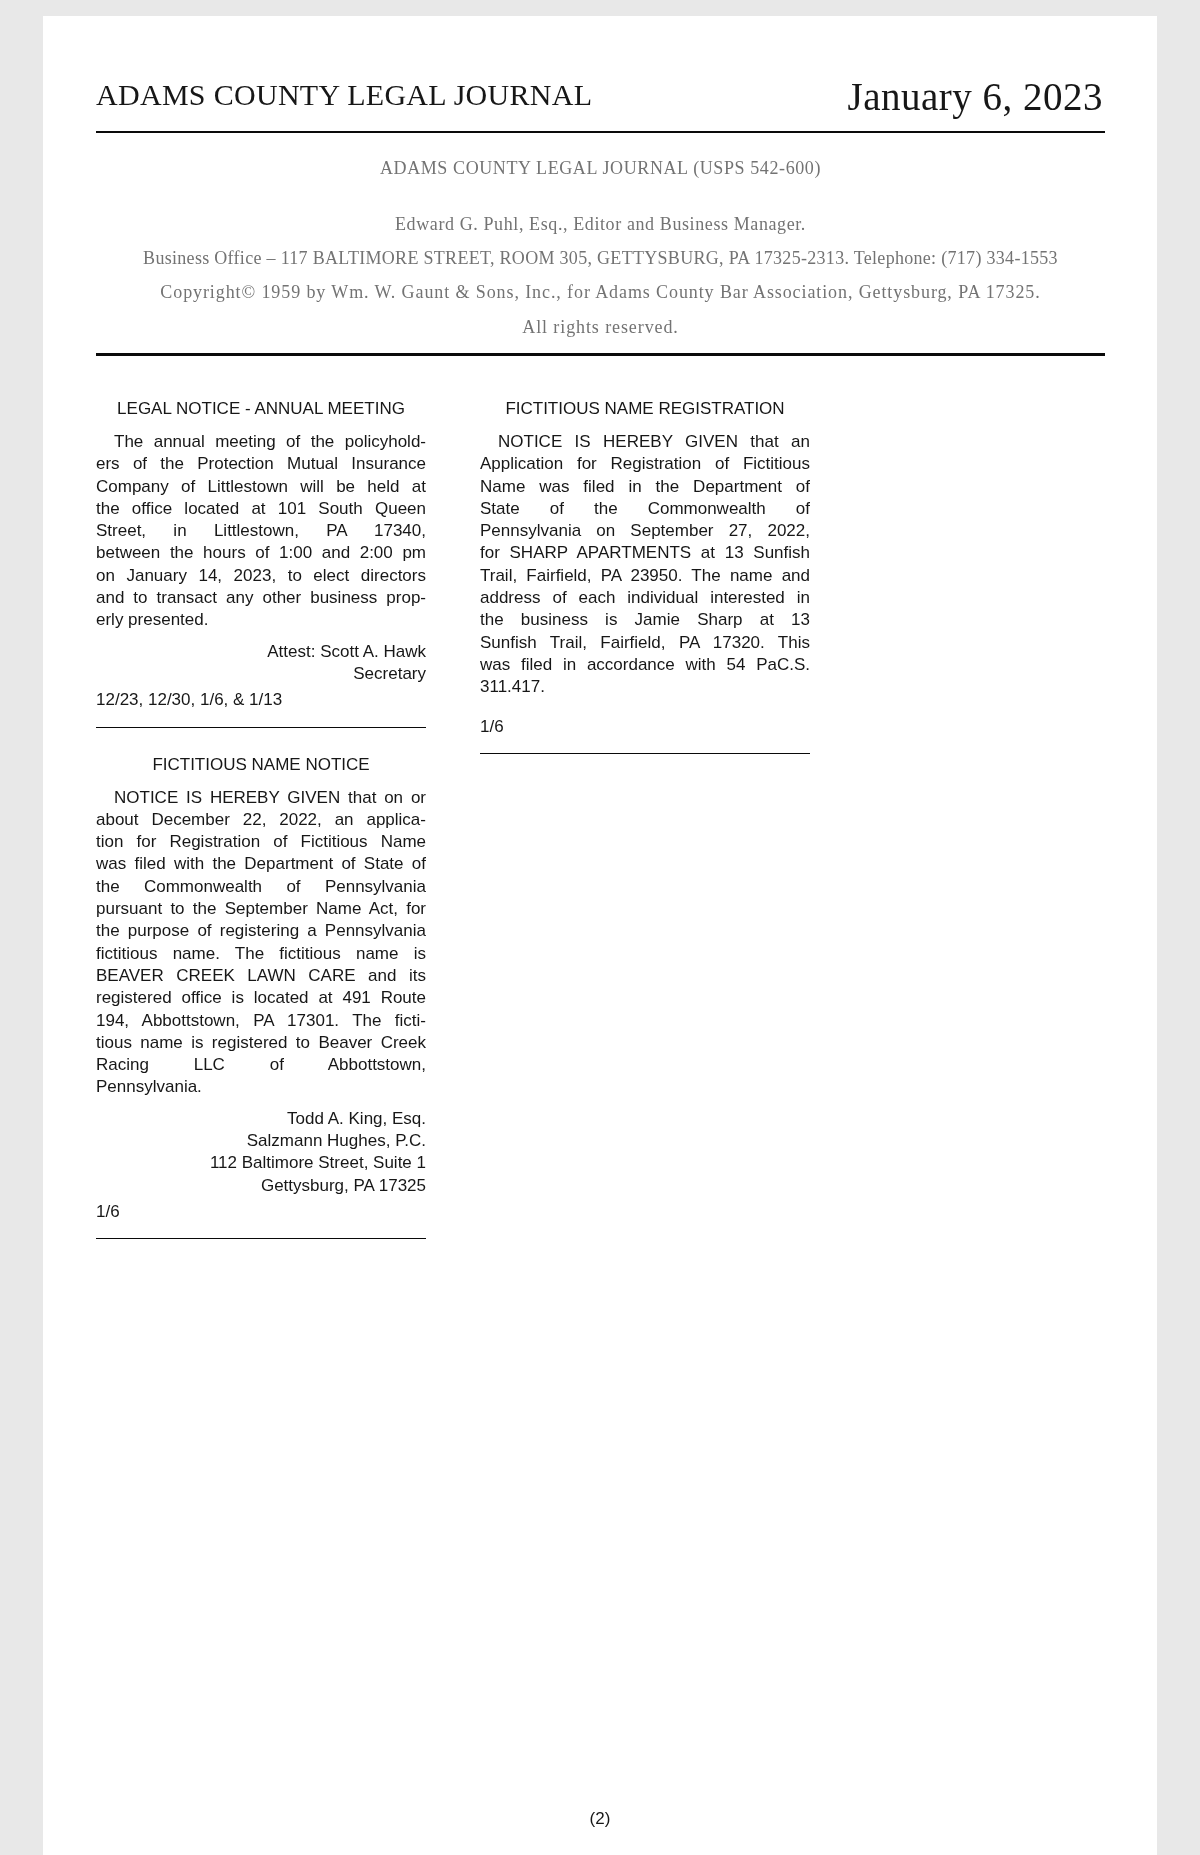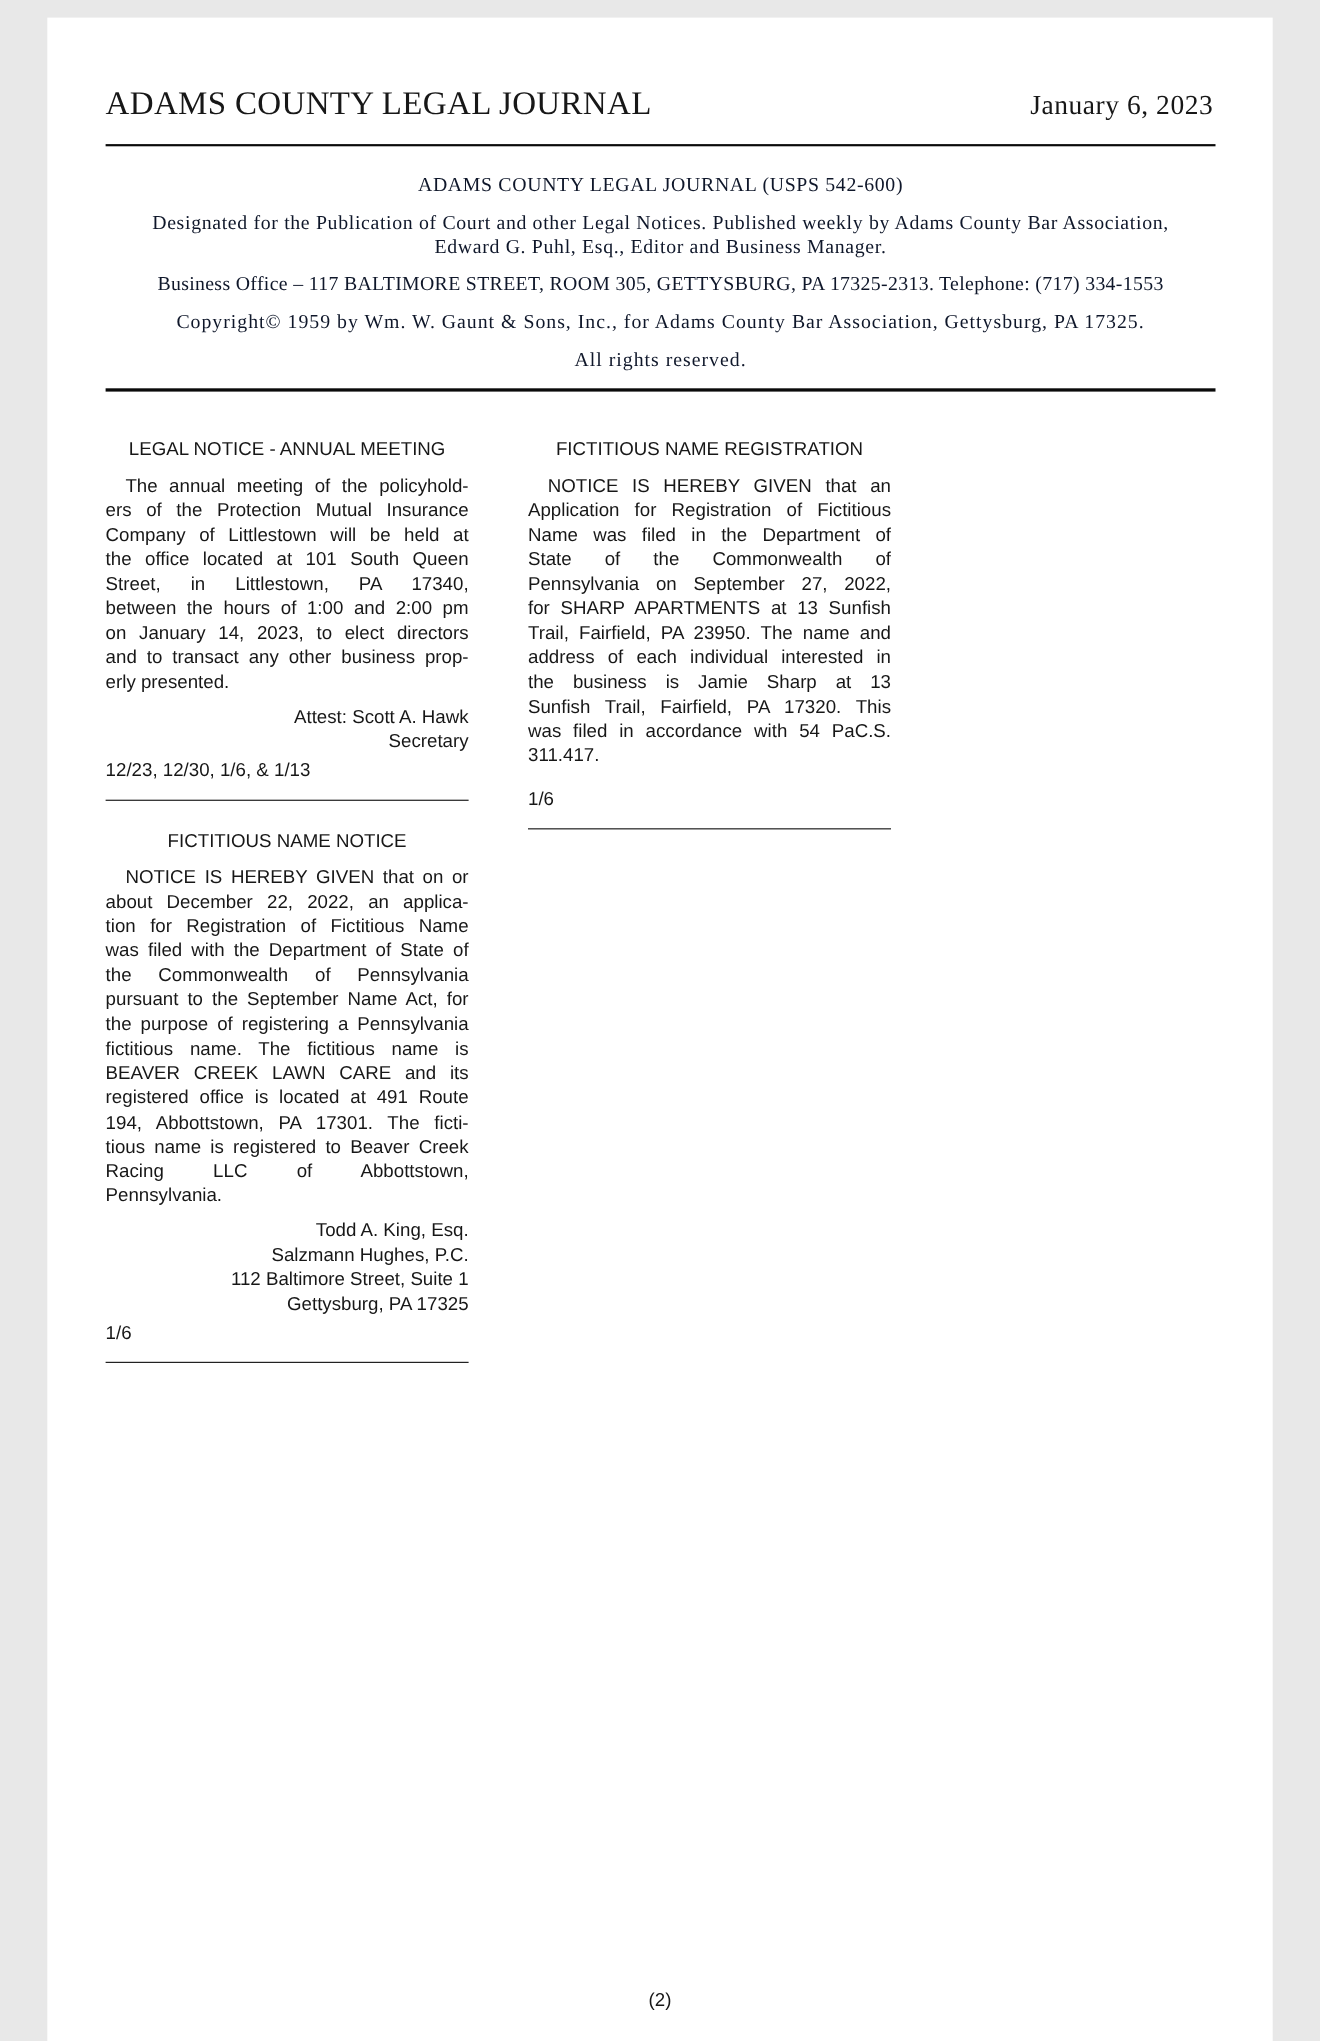--- a/index.html
+++ b/index.html
@@ -15,33 +15,33 @@
   
   .header-title {
     position:absolute; left:53px; top:62px;
     font-family:"Liberation Serif", serif;
     font-size:30px; line-height:34px; letter-spacing:0.3px;
     white-space:nowrap;
   }
   .header-date {
     position:absolute; right:54px; top:64px;
     font-family:"Liberation Serif", serif;
-    font-size:25px; line-height:34px; letter-spacing:0.5px;
+    font-size:39px; line-height:34px; letter-spacing:0.5px;
     white-space:nowrap;
   }
   .rule-top { position:absolute; left:53px; right:52px; top:115px; height:2px; background:#0a0a0a; }
   .rule-mid { position:absolute; left:53px; right:52px; top:337px; height:2.5px; background:#0a0a0a; }
 
   
   .mast-line {
     position:absolute; left:53px; right:52px;
     text-align:center;
     font-family:"Liberation Serif", serif;
     font-size:18px; line-height:24px; letter-spacing:0.6px;
-    color:#0f172a;
+    color:#737373;
   }
   .m1 { top:140px; }
   .m2 { top:174px; }
   .m2b { top:196px; }
   .m3 { top:230px; letter-spacing:0.3px; }
   .m4 { top:264px; letter-spacing:0.9px; }
   .m5 { top:299px; letter-spacing:0.9px;font-family:Liberation Serif, serif; }
 
   
   .col {
@@ -78,21 +78,20 @@
 </head>
 <body>
 
 <div class="page">
 
   <div class="header-title">ADAMS COUNTY LEGAL JOURNAL</div>
   <div class="header-date">January 6, 2023</div>
   <div class="rule-top"></div>
 
   <div class="mast-line m1">ADAMS COUNTY LEGAL JOURNAL (USPS 542-600)</div>
-  <div class="mast-line m2">Designated for the Publication of Court and other Legal Notices. Published weekly by Adams County Bar Association,</div>
   <div class="mast-line m2b">Edward G. Puhl, Esq., Editor and Business Manager.</div>
   <div class="mast-line m3">Business Office – 117 BALTIMORE STREET, ROOM 305, GETTYSBURG, PA 17325-2313. Telephone: (717) 334-1553</div>
   <div class="mast-line m4">Copyright© 1959 by Wm. W. Gaunt &amp; Sons, Inc., for Adams County Bar Association, Gettysburg, PA 17325.</div>
   <div class="mast-line m5">All rights reserved.</div>
 
   <div class="rule-mid"></div>
 
   <div class="col col-1">
       <section class="notice">
         <div class="notice-heading">LEGAL NOTICE - ANNUAL MEETING</div>

